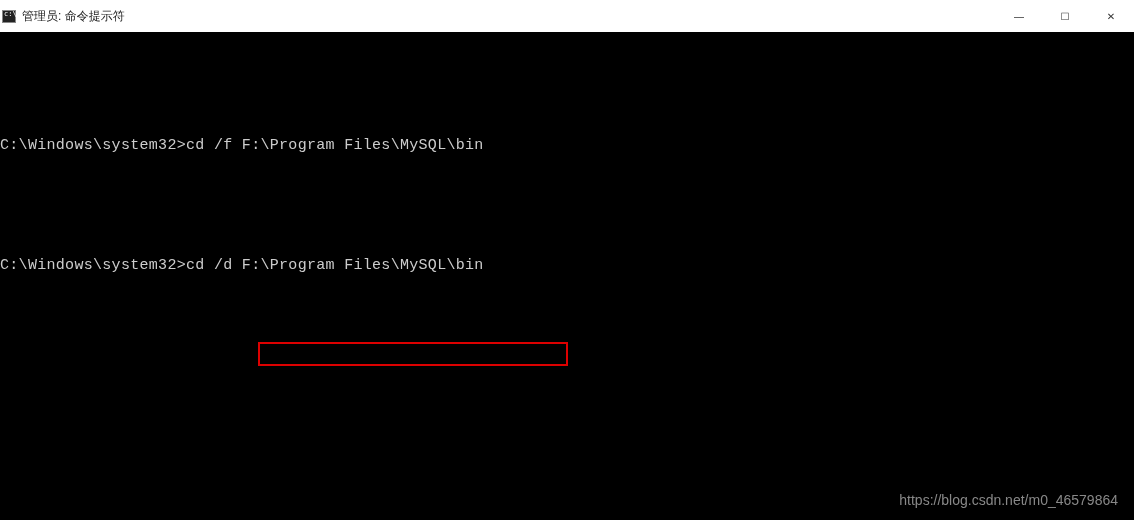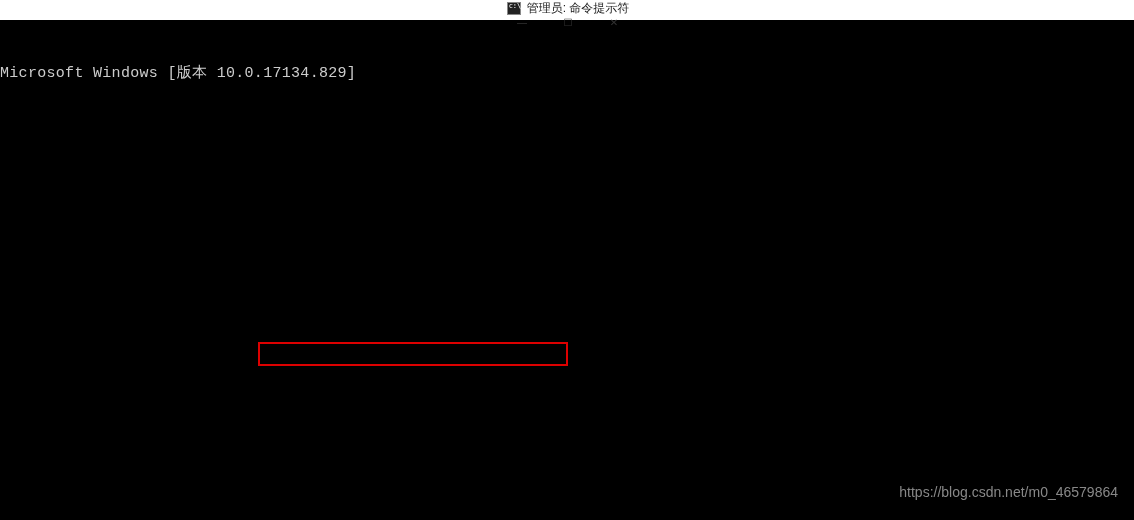--- a/index.html
+++ b/index.html
@@ -11,30 +11,29 @@
       width: 1134px;
       height: 520px;
       background: #000;
       font-family: Consolas, 'Courier New', monospace;
       font-size: 15px;
       color: #ccc;
       overflow: hidden;
       position: relative;
     }
     .titlebar {
-      height: 20px;
+      height: 32px;
       background: #fff;
       display: flex;
       align-items: center;
       justify-content: space-between;
       padding: 0 0 0 2px;
       font-family: 'Microsoft YaHei', sans-serif;
       font-size: 12px;
       color: #222;
-      flex-direction: column;
     }
     .titlebar-left {
       display: flex;
       align-items: center;
       gap: 6px;
     }
     .cmd-icon {
       width: 14px;
       height: 13px;
       background: #222;
@@ -79,21 +78,21 @@
     }
     .highlight-box {
       position: absolute;
       border: 2px solid #d00;
       height: 24px;
       pointer-events: none;
       z-index: 5;
     }
     .watermark {
       position: absolute;
-      bottom: 20px;
+      bottom: 12px;
       right: 16px;
       color: #888;
       font-size: 14px;
       font-family: Arial, sans-serif;
     }
   </style>
 </head>
 <body>
 
 <div class="titlebar">
@@ -102,23 +101,24 @@
     <span>管理员: 命令提示符</span>
   </div>
   <div class="window-controls">
     <div class="window-control">—</div>
     <div class="window-control">☐</div>
     <div class="window-control">✕</div>
   </div>
 </div>
 
 <div class="terminal">
-  <span class="line">Microsoft Windows [版本 10.0.17134.829]</span>
   <div class="blank-line"></div>
+  <span class="line">C:\Windows\system32&gt;cd /f F:\Program Files\MySQL\bin</span>
   <div class="blank-line"></div>
+  <span class="line">C:\Windows\system32&gt;cd /d F:\Program Files\MySQL\bin</span>
   <div class="blank-line"></div>
   
   
   
   
   
   
   
   
   

